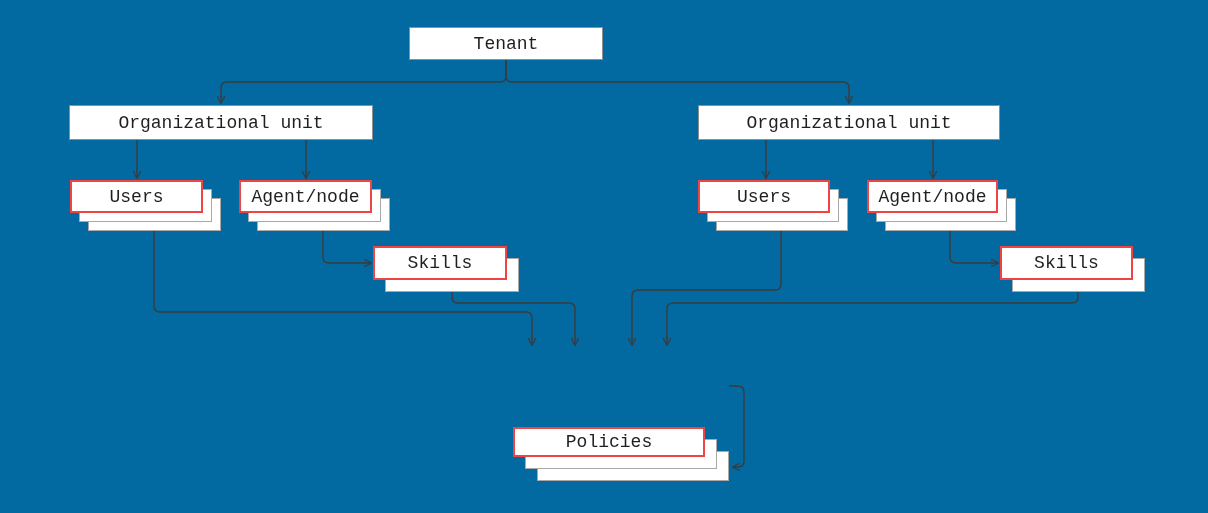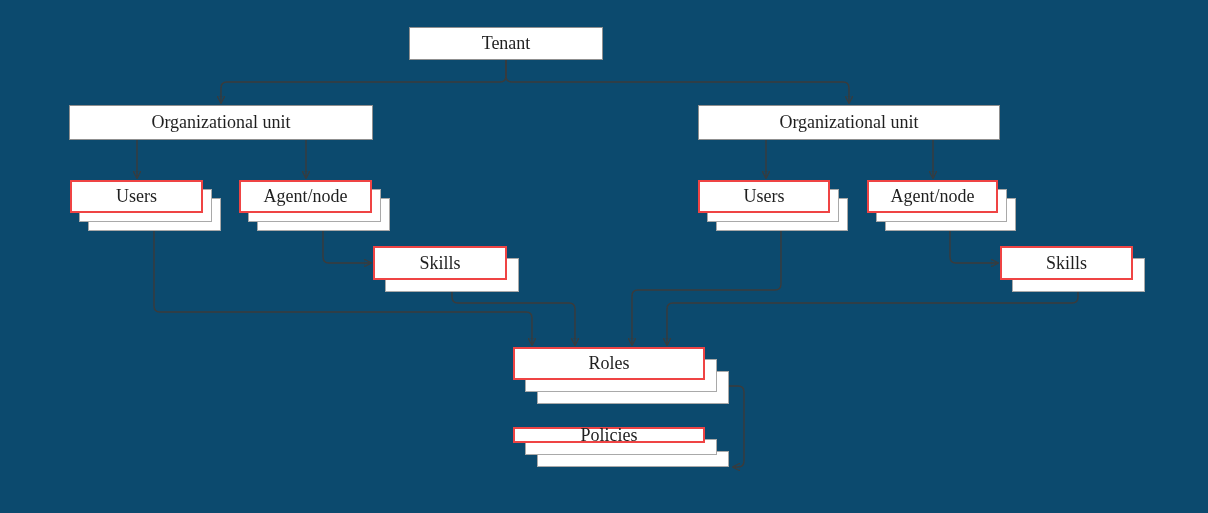--- a/index.html
+++ b/index.html
@@ -1,20 +1,20 @@
 <!DOCTYPE html>
 <html><head>
 <meta charset="utf-8">
 <style>
   html,body{margin:0;padding:0;background:#ffffff;}
   .canvas{
     position:relative;
     width:1208px;height:513px;
-    background:#0c4a6e;
-    font-family:Liberation Serif, serif;
+    background:#0369a1;
+    font-family:Liberation Mono, monospace;
     overflow:hidden;
   }
   
   .box{
     position:absolute;
     background:#ffffff;
     border:1px solid #8f8f8f;
     display:flex;align-items:center;justify-content:center;
     font-size:18px;color:#1f1f1f;
     box-sizing:border-box;
@@ -101,29 +101,22 @@
     </div>
   </div>
 
   <div class="stack off12" style="left:1000px;top:246px;width:133px;height:34px">
     <div class="layer l2"></div>
     <div class="face">
       <span>Skills</span>
     </div>
   </div>
 
-  <div class="stack off12" style="left:513px;top:347px;width:192px;height:33px">
-    <div class="layer l3"></div>
-    <div class="layer l2"></div>
-    <div class="face">
-      <span>Roles</span>
-    </div>
-  </div>
 
-  <div class="stack off12" style="left:513px;top:427px;width:192px;height:16px">
+  <div class="stack off12" style="left:513px;top:427px;width:192px;height:30px">
     <div class="layer l3"></div>
     <div class="layer l2"></div>
     <div class="face">
       <span>Policies</span>
     </div>
   </div>
 
   <svg class="wires" viewBox="0 0 1208 513" xmlns="http://www.w3.org/2000/svg">
     <defs>
       <marker id="arrow" viewBox="0 0 10 10" refX="9.2" refY="5" markerWidth="8" markerHeight="8" orient="auto" markerUnits="userSpaceOnUse">

